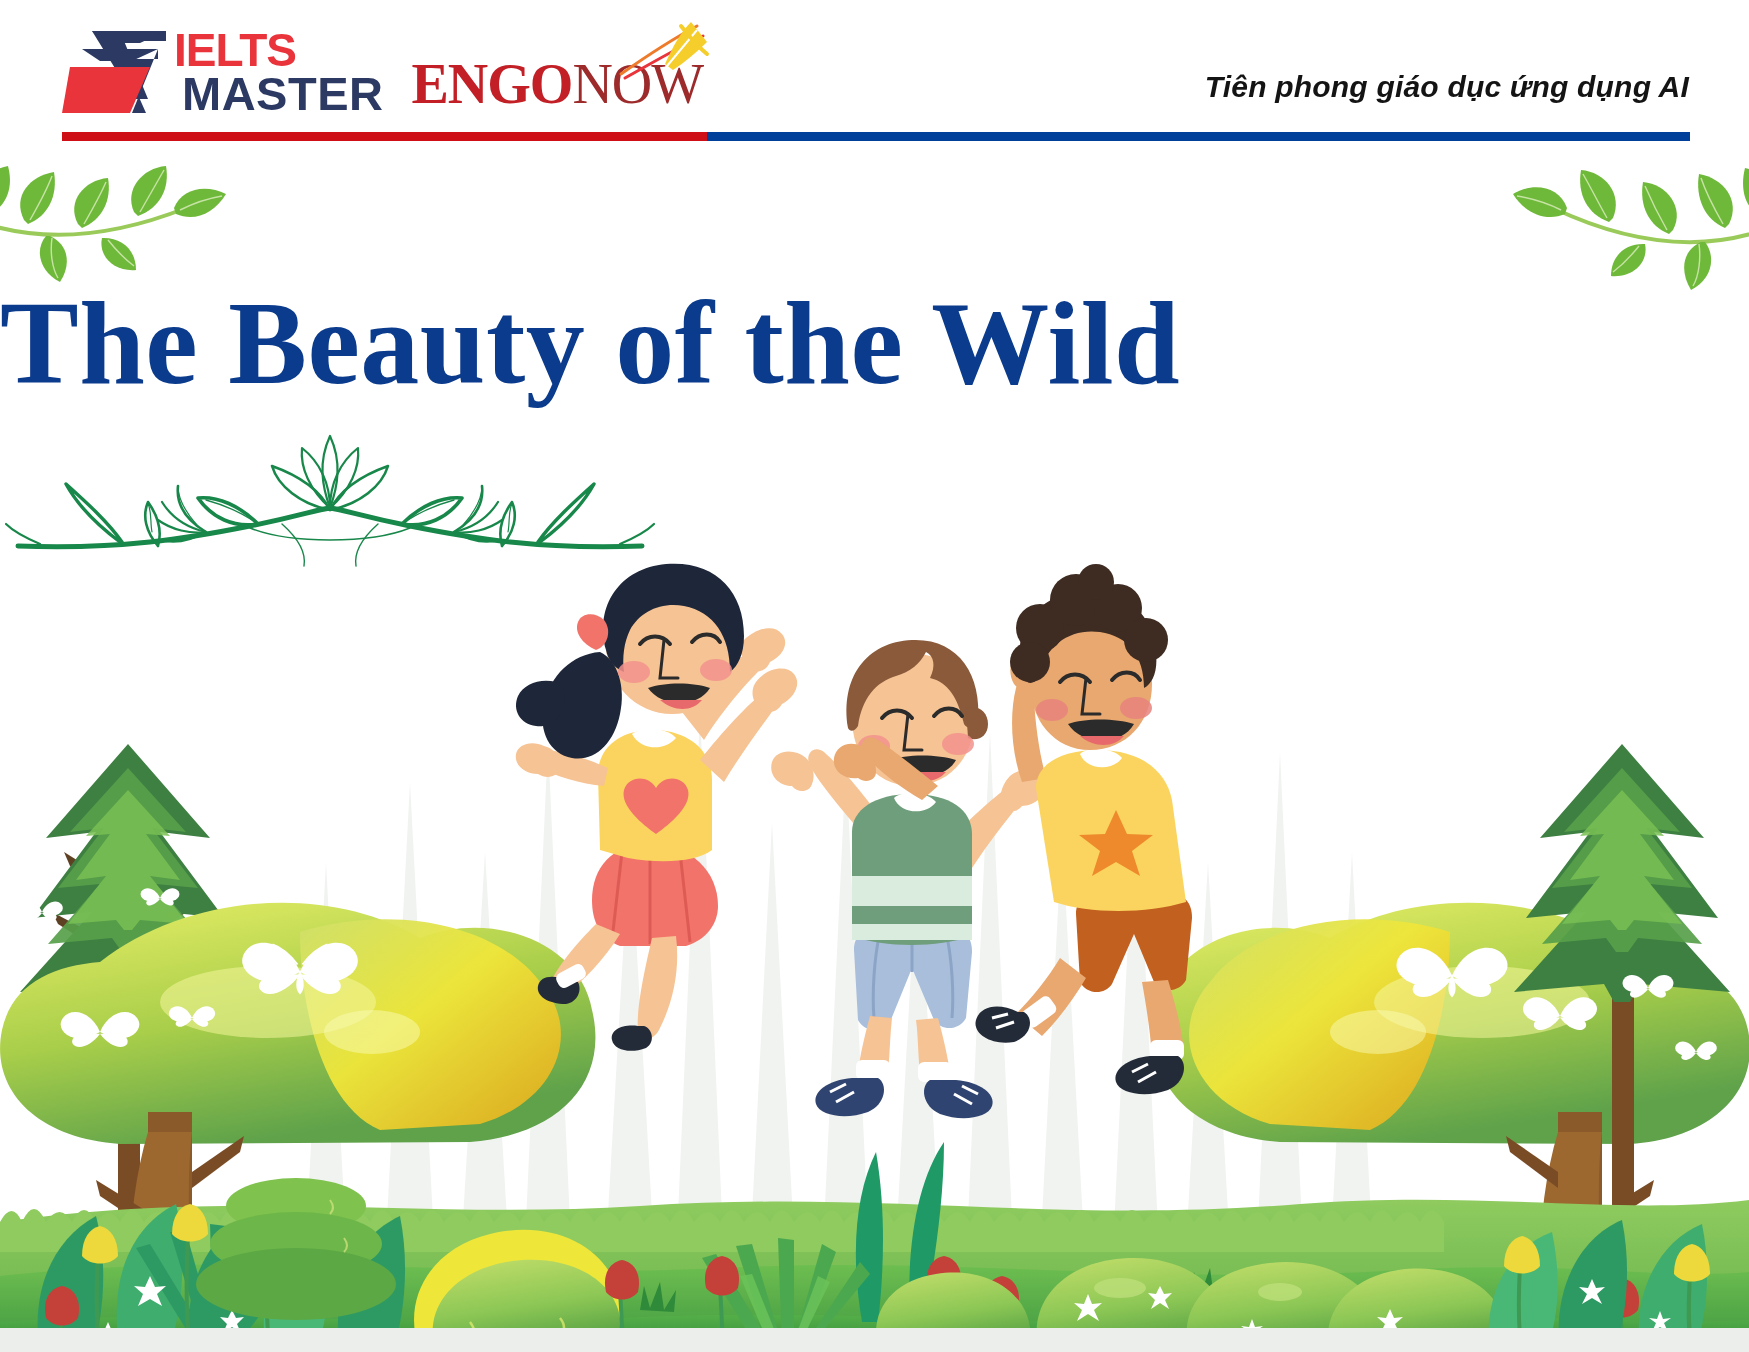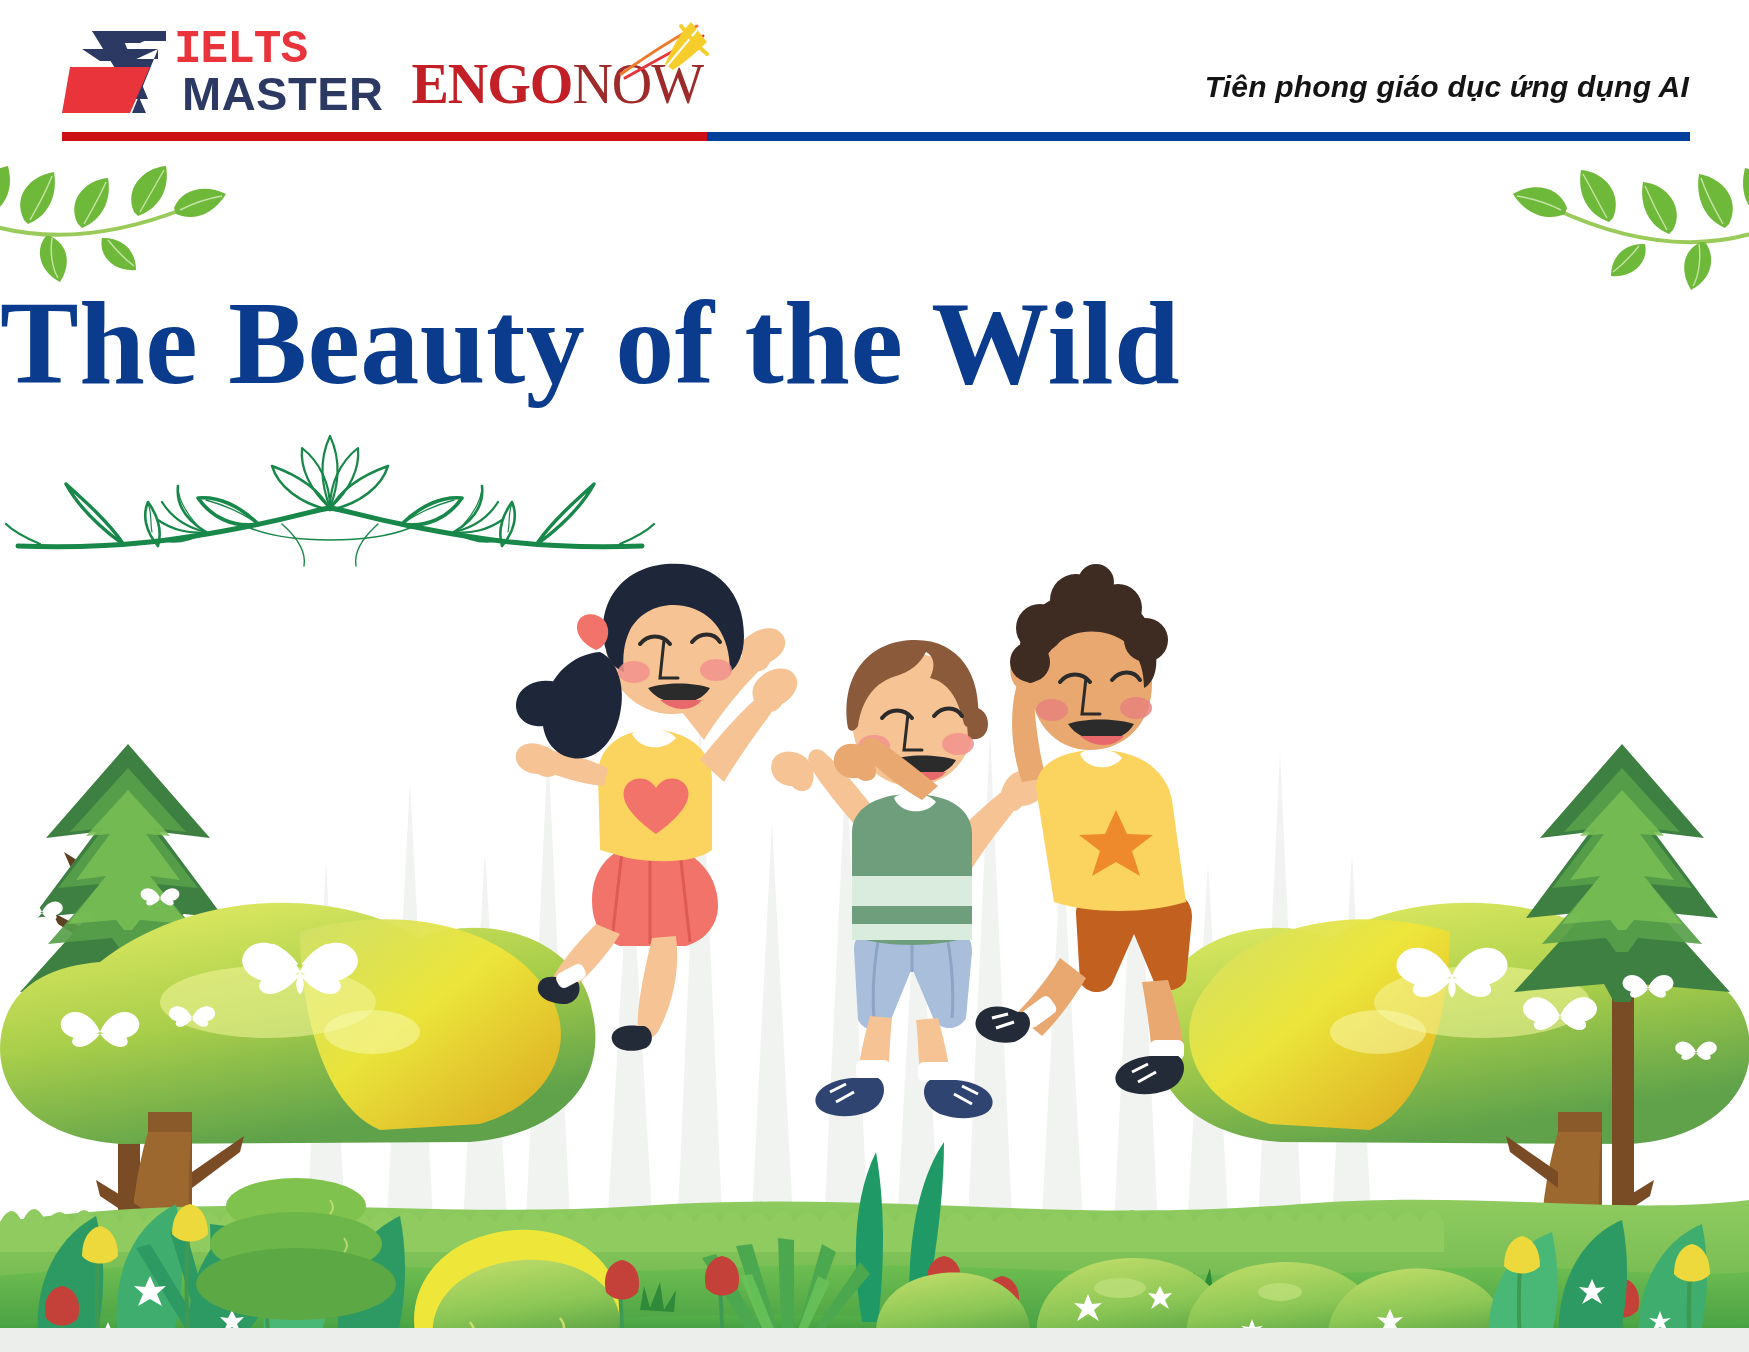--- a/index.html
+++ b/index.html
@@ -45,21 +45,21 @@
     position: relative;
     width: 106px;
     height: 86px;
   }
   #ielts-wordmark {
     margin-left: 6px;
     line-height: 0.92;
   }
   .wm-ielts {
     display: block;
-    font-family: Liberation Mono, monospace;
+    font-family: Liberation Sans, sans-serif;
     font-weight: bold;
     font-size: 46px;
     letter-spacing: -1px;
     color: #E8343A;
   }
   .wm-master {
     display: block;
     font-family: "Liberation Sans", sans-serif;
     font-weight: bold;
     font-size: 47px;

